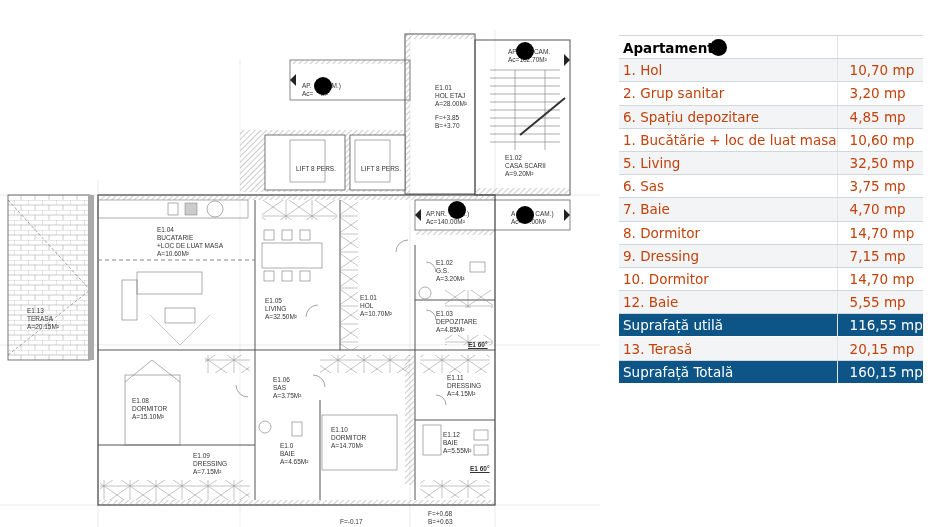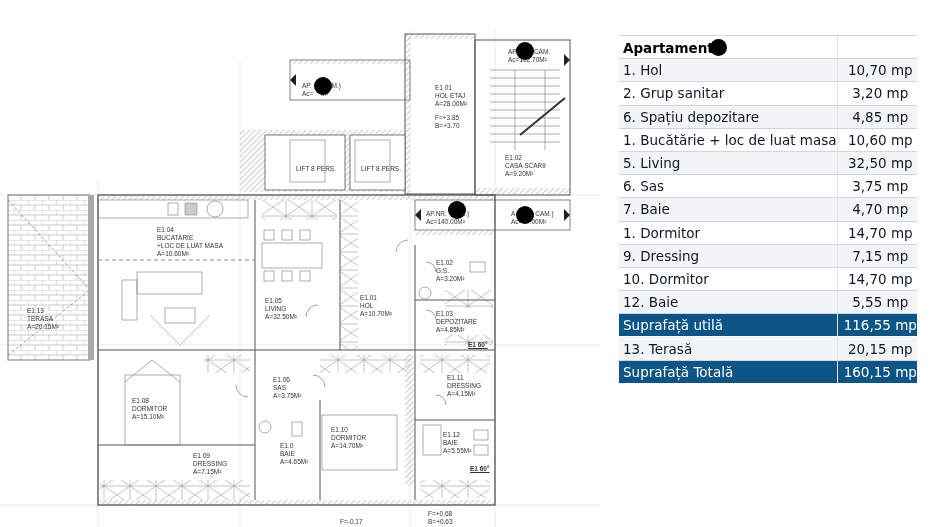--- a/index.html
+++ b/index.html
@@ -5,22 +5,22 @@
   html, body { margin: 0; padding: 0; background: #ffffff; }
   body { width: 938px; height: 527px; position: relative; overflow: hidden; font-family: "DejaVu Sans", sans-serif; }
 
   
   #plan { position: absolute; left: 0; top: 0; width: 600px; height: 527px; }
   .room-label { position: absolute; font-family: "Liberation Sans", sans-serif; font-size: 6.5px; line-height: 8px; color: #333; white-space: pre; }
   .redact { position: absolute; width: 18px; height: 18px; border-radius: 50%; background: #000; }
 
   
   #area-table { position: absolute; left: 619px; top: 35px; width: 298px; border-collapse: collapse; font-family: "DejaVu Sans", sans-serif; font-size: 13.5px; }
-  #area-table td { height: 22.2px; padding: 0 0 0 4px; border-bottom: 1px solid #d0d6dc; color: #0f172a; white-space: nowrap; }
-  #area-table td.val { padding-left: 6px; border-left: 1px solid #e1e4e8; text-align: center; }
+  #area-table td { height: 22.2px; padding: 0 0 0 4px; border-bottom: 1px solid #d0d6dc; color: #c2410c; white-space: nowrap; }
+  #area-table td.val { padding-left: 12px; border-left: 1px solid #e1e4e8; }
   #area-table tr.head td { font-weight: bold; color: #000; border-top: 1px solid #d0d6dc; }
   #area-table tr.item td { background: #ffffff; }
   #area-table tr.item:nth-child(even) td { background: #f3f4f5; }
   #area-table tr.total td { background: #0e5587; color: #ffffff; border-bottom: 1px solid #ffffff; }
   #area-table td.name { width: 206px; }
   #area-table .redact-inline { display: inline-block; width: 17px; height: 17px; border-radius: 50%; background: #000; vertical-align: -3px; margin-left: -4px; }
 </style>
 </head>
 <body>
 
@@ -242,21 +242,21 @@
       </tr>
     <tr class="item">
         <td class="name">6. Sas</td>
         <td class="val">3,75 mp</td>
       </tr>
     <tr class="item">
         <td class="name">7. Baie</td>
         <td class="val">4,70 mp</td>
       </tr>
     <tr class="item">
-        <td class="name">1. Dormitor</td>
+        <td class="name">8. Dormitor</td>
         <td class="val">14,70 mp</td>
       </tr>
     <tr class="item">
         <td class="name">9. Dressing</td>
         <td class="val">7,15 mp</td>
       </tr>
     <tr class="item">
         <td class="name">10. Dormitor</td>
         <td class="val">14,70 mp</td>
       </tr>

